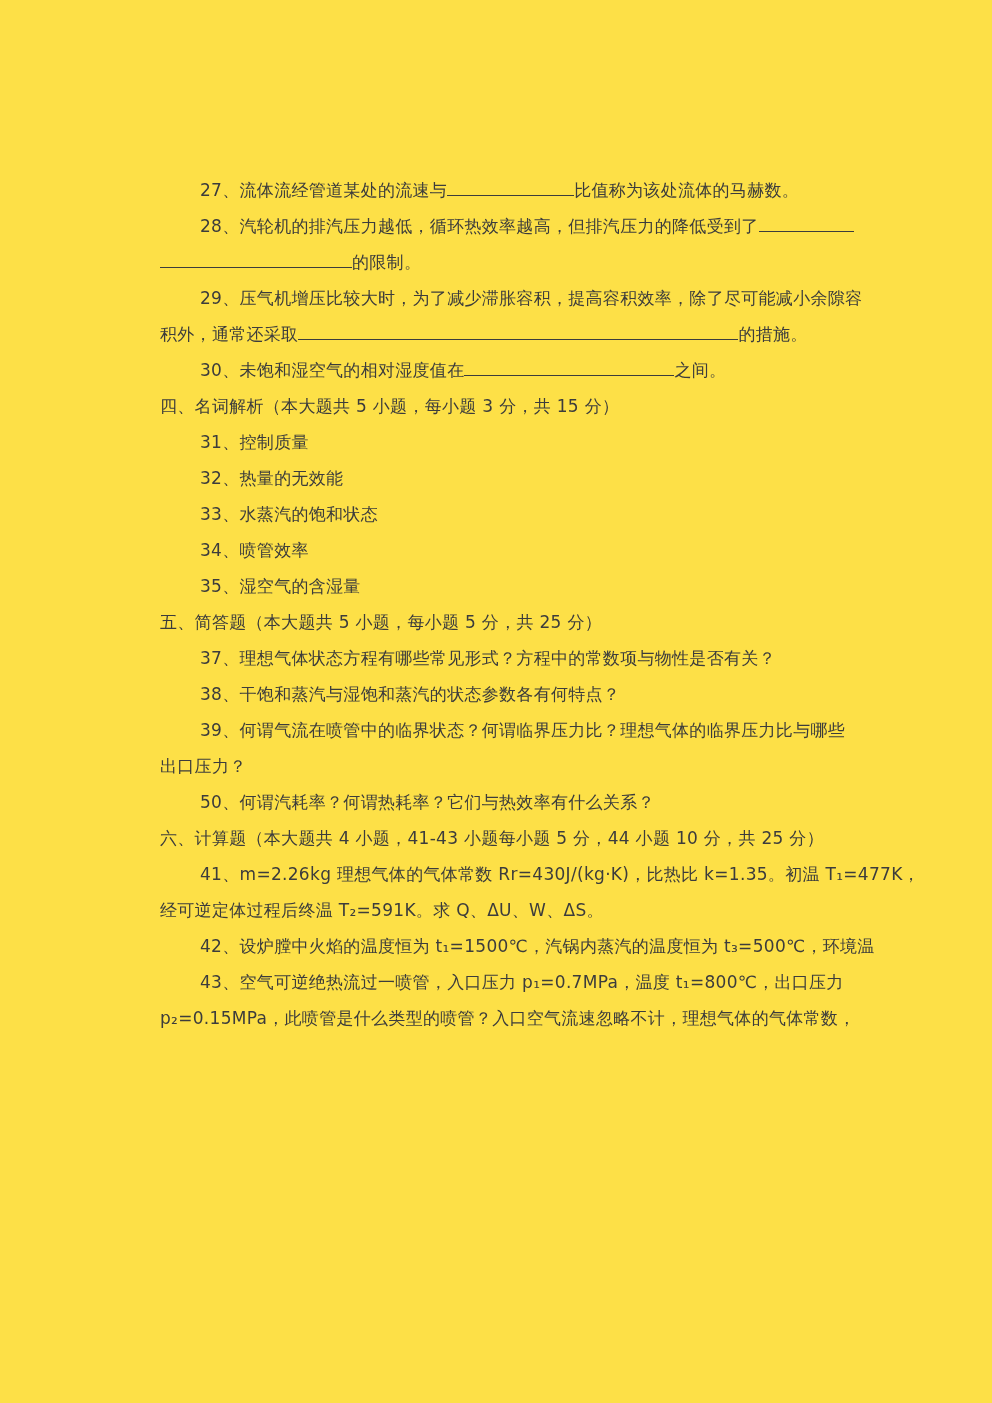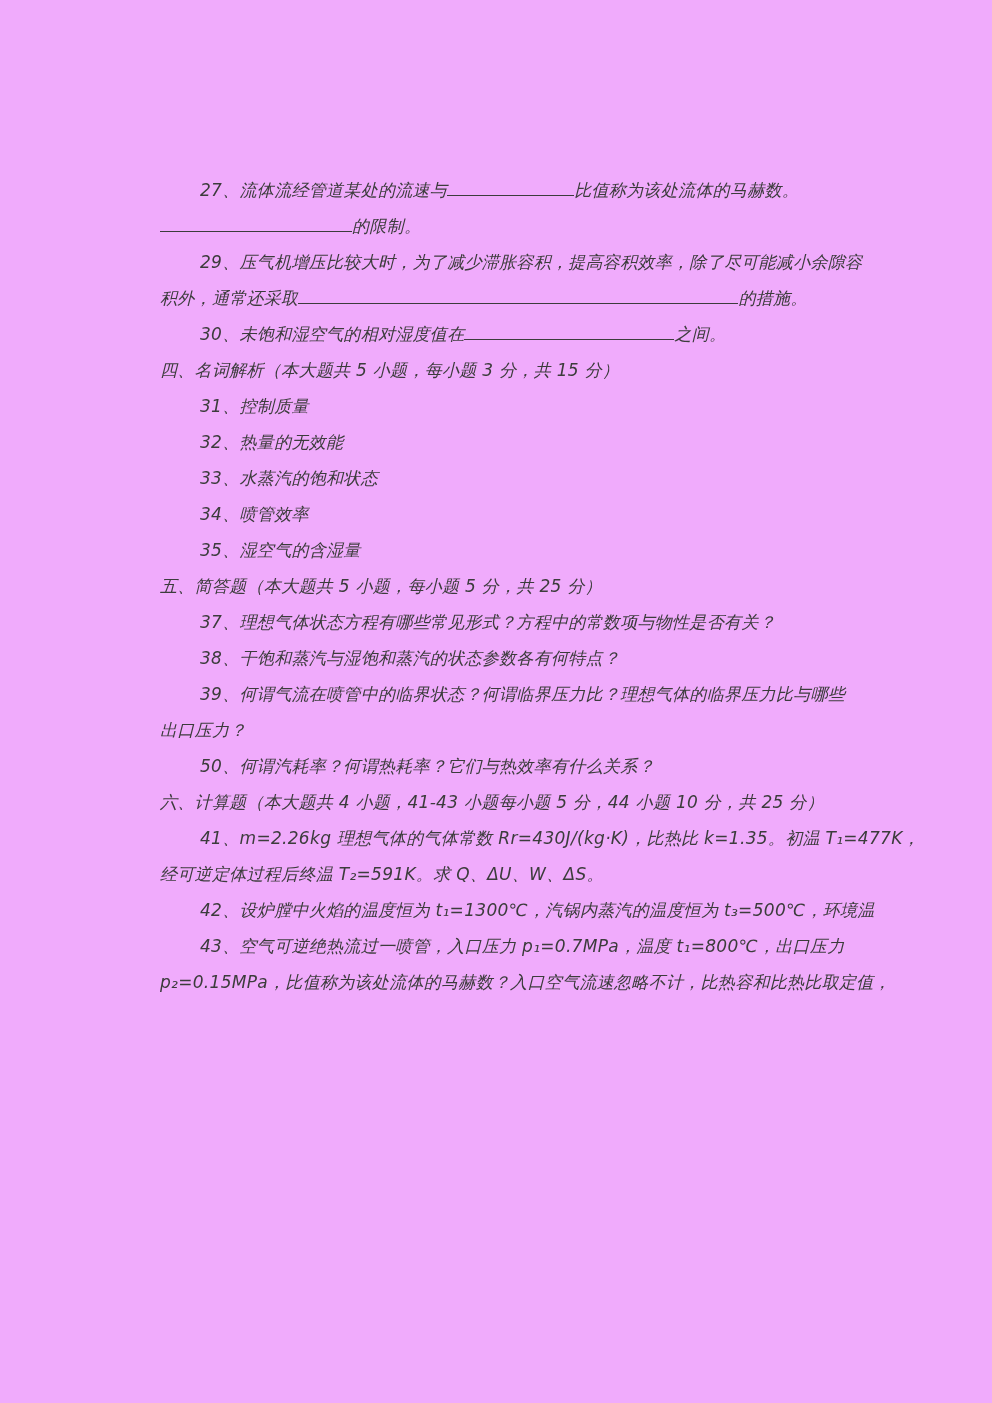--- a/index.html
+++ b/index.html
@@ -4,24 +4,23 @@
 <style>
   html, body {
     margin: 0;
     padding: 0;
     background: #ffffff;
   }
   .page {
     position: relative;
     width: 992px;
     height: 1403px;
-    background: #f0abfc;
+    background: #fde047;
     overflow: hidden;
     font-family: "DejaVu Sans", "Liberation Sans", sans-serif;
-    font-style: italic;
   }
   .doc-body {
     position: absolute;
     left: 160px;
     top: 172px;
     width: 690px;
   }
   .doc-line {
     height: 36px;
     line-height: 36px;
@@ -42,36 +41,37 @@
     border-bottom: 1.6px solid #3c3c3c;
     vertical-align: baseline;
   }
 </style>
 </head>
 <body>
 
 <div class="page">
   <div class="doc-body">
       <div class="doc-line indent"><span class="run">27、流体流经管道某处的流速与</span><span class="blank" style="width: 127px;"></span><span class="run">比值称为该处流体的马赫数。</span></div>
+      <div class="doc-line indent"><span class="run">28、汽轮机的排汽压力越低，循环热效率越高，但排汽压力的降低受到了</span><span class="blank" style="width: 95px;"></span></div>
       <div class="doc-line"><span class="blank" style="width: 192px;"></span><span class="run">的限制。</span></div>
       <div class="doc-line indent"><span class="run">29、压气机增压比较大时，为了减少滞胀容积，提高容积效率，除了尽可能减小余隙容</span></div>
       <div class="doc-line"><span class="run">积外，通常还采取</span><span class="blank" style="width: 440px;"></span><span class="run">的措施。</span></div>
       <div class="doc-line indent"><span class="run">30、未饱和湿空气的相对湿度值在</span><span class="blank" style="width: 210px;"></span><span class="run">之间。</span></div>
       <div class="doc-line"><span class="run">四、名词解析（本大题共 5 小题，每小题 3 分，共 15 分）</span></div>
       <div class="doc-line indent"><span class="run">31、控制质量</span></div>
       <div class="doc-line indent"><span class="run">32、热量的无效能</span></div>
       <div class="doc-line indent"><span class="run">33、水蒸汽的饱和状态</span></div>
       <div class="doc-line indent"><span class="run">34、喷管效率</span></div>
       <div class="doc-line indent"><span class="run">35、湿空气的含湿量</span></div>
       <div class="doc-line"><span class="run">五、简答题（本大题共 5 小题，每小题 5 分，共 25 分）</span></div>
       <div class="doc-line indent"><span class="run">37、理想气体状态方程有哪些常见形式？方程中的常数项与物性是否有关？</span></div>
       <div class="doc-line indent"><span class="run">38、干饱和蒸汽与湿饱和蒸汽的状态参数各有何特点？</span></div>
       <div class="doc-line indent"><span class="run">39、何谓气流在喷管中的临界状态？何谓临界压力比？理想气体的临界压力比与哪些</span></div>
       <div class="doc-line"><span class="run">出口压力？</span></div>
       <div class="doc-line indent"><span class="run">50、何谓汽耗率？何谓热耗率？它们与热效率有什么关系？</span></div>
       <div class="doc-line"><span class="run">六、计算题（本大题共 4 小题，41-43 小题每小题 5 分，44 小题 10 分，共 25 分）</span></div>
       <div class="doc-line indent"><span class="run">41、m=2.26kg 理想气体的气体常数 Rr=430J/(kg·K)，比热比 k=1.35。初温 T₁=477K，</span></div>
       <div class="doc-line"><span class="run">经可逆定体过程后终温 T₂=591K。求 Q、ΔU、W、ΔS。</span></div>
-      <div class="doc-line indent"><span class="run">42、设炉膛中火焰的温度恒为 t₁=1300℃，汽锅内蒸汽的温度恒为 t₃=500℃，环境温</span></div>
+      <div class="doc-line indent"><span class="run">42、设炉膛中火焰的温度恒为 t₁=1500℃，汽锅内蒸汽的温度恒为 t₃=500℃，环境温</span></div>
       <div class="doc-line indent"><span class="run">43、空气可逆绝热流过一喷管，入口压力 p₁=0.7MPa，温度 t₁=800℃，出口压力</span></div>
-      <div class="doc-line"><span class="run">p₂=0.15MPa，比值称为该处流体的马赫数？入口空气流速忽略不计，比热容和比热比取定值，</span></div>
+      <div class="doc-line"><span class="run">p₂=0.15MPa，此喷管是什么类型的喷管？入口空气流速忽略不计，理想气体的气体常数，</span></div>
     </div>
 </div>
 
 </body></html>

